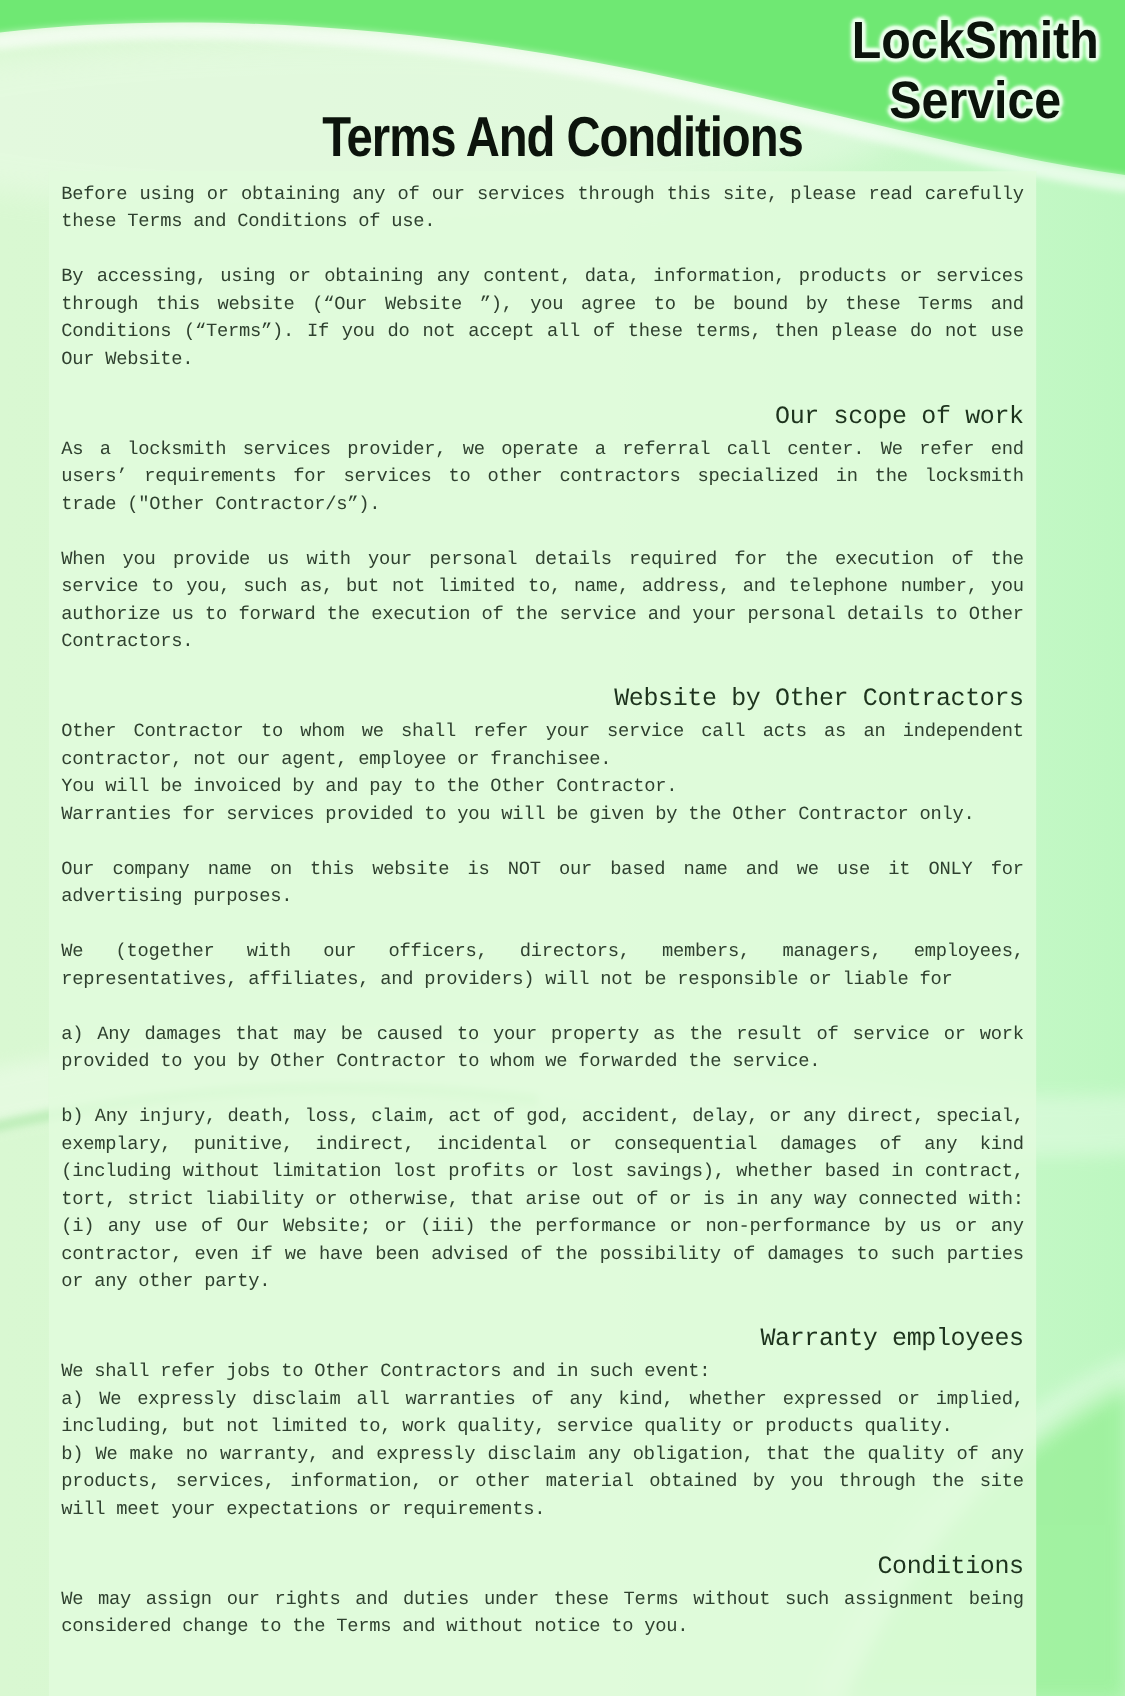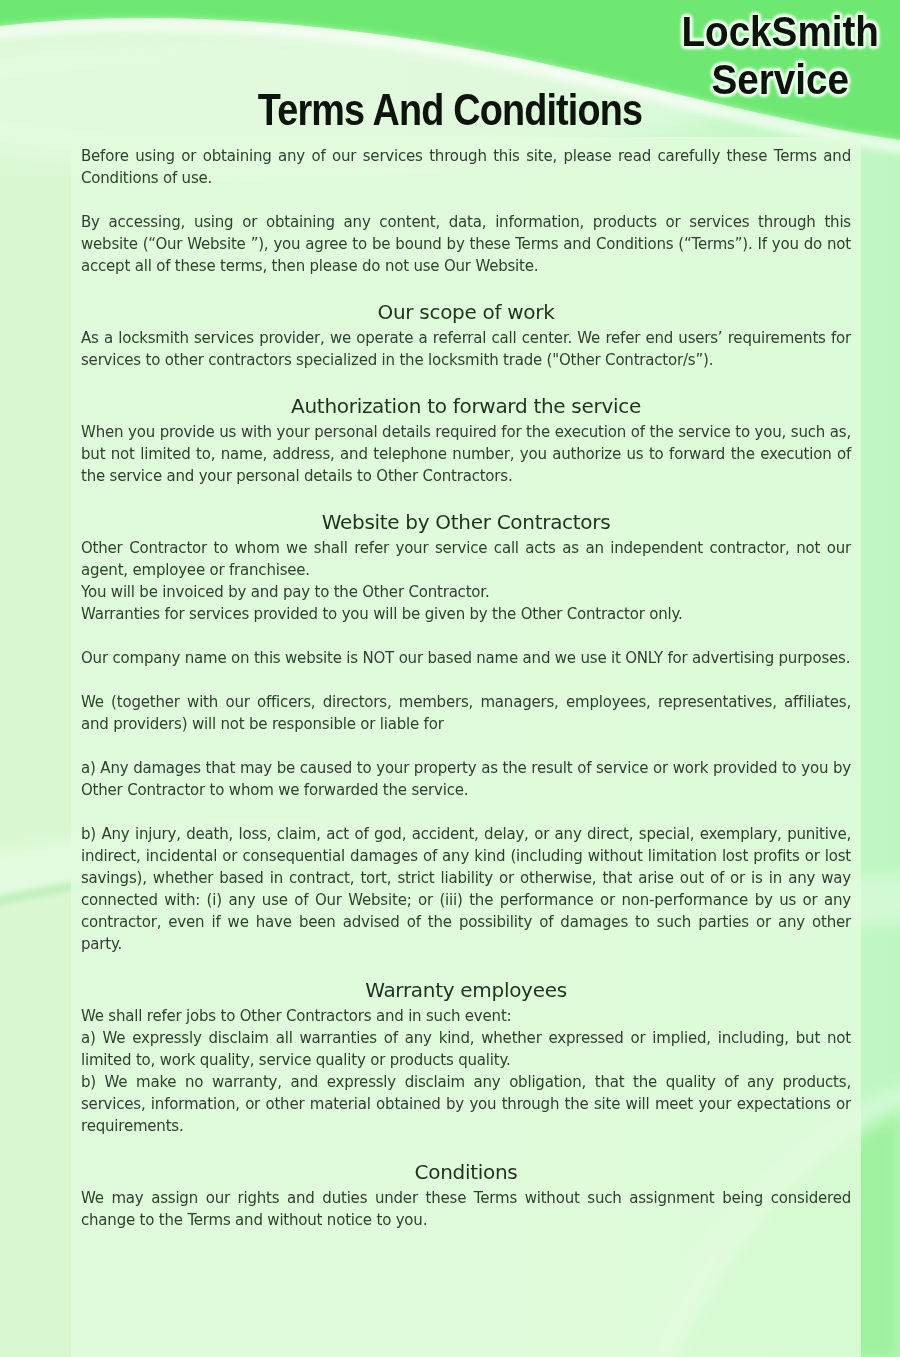--- a/index.html
+++ b/index.html
@@ -39,40 +39,41 @@
     font-family:"Liberation Sans","DejaVu Sans",sans-serif;
     font-weight:bold;
     font-size:45px;line-height:48px;
     color:#0c140c;
     transform:scaleX(0.84);
     transform-origin:50% 50%;
     letter-spacing:-1px;
   }
 
   .panel{
-    position:absolute;left:71px;top:137px;width:790px;height:1220px;
+    position:absolute;left:39px;top:137px;width:790px;height:1220px;
     background:rgba(226,251,221,0.82);
     box-sizing:border-box;
     padding:8px 10px 0 10px;
     color:#2f402f;
     font-size:15px;line-height:22px;
     letter-spacing:-0.2px;
+    font-family:Liberation Mono, monospace;
   }
   .panel p{
     margin:0 0 22px 0;
     text-align:justify;
     white-space:pre-wrap;
   }
   .panel h2{
     margin:0 0 2px 0;
     font-size:20px;line-height:26px;
     font-weight:500;
     letter-spacing:-0.3px;
     color:#1d331d;
-    text-align:center;
+    text-align:right;
   }
 </style>
 </head>
 <body>
 
 <div class="page">
 
   <svg class="bg" viewBox="0 0 900 1357" xmlns="http://www.w3.org/2000/svg" aria-hidden="true">
 
     <ellipse class="blur-lg" cx="290" cy="100" rx="430" ry="70" fill="#ffffff" opacity="0.28"></ellipse>
@@ -93,21 +94,20 @@
     <div>Service</div>
   </div>
 
   <h1 class="page-title">Terms And Conditions</h1>
 
   <main class="panel" id="content">
       <p>Before using or obtaining any of our services through this site, please read carefully these Terms and Conditions of use.</p>
       <p>By accessing, using or obtaining any content, data, information, products or services through this website (“Our Website ”), you agree to be bound by these Terms and Conditions (“Terms”). If you do not accept all of these terms, then please do not use Our Website.</p>
       <h2>Our scope of work</h2>
       <p>As a locksmith services provider, we operate a referral call center. We refer end users’ requirements for services to other contractors specialized in the locksmith trade ("Other Contractor/s”).</p>
-      <h2>Authorization to forward the service</h2>
       <p>When you provide us with your personal details required for the execution of the service to you, such as, but not limited to, name, address, and telephone number, you authorize us to forward the execution of the service and your personal details to Other Contractors.</p>
       <h2>Website by Other Contractors</h2>
       <p>Other Contractor to whom we shall refer your service call acts as an independent contractor, not our agent, employee or franchisee.
 You will be invoiced by and pay to the Other Contractor.
 Warranties for services provided to you will be given by the Other Contractor only.</p>
       <p>Our company name on this website is NOT our based name and we use it ONLY for advertising purposes.</p>
       <p>We (together with our officers, directors, members, managers, employees, representatives, affiliates, and providers) will not be responsible or liable for</p>
       <p>a) Any damages that may be caused to your property as the result of service or work provided to you by Other Contractor to whom we forwarded the service.</p>
       <p>b) Any injury, death, loss, claim, act of god, accident, delay, or any direct, special, exemplary, punitive, indirect, incidental or consequential damages of any kind (including without limitation lost profits or lost savings), whether based in contract, tort, strict liability or otherwise, that arise out of or is in any way connected with: (i) any use of Our Website; or (iii) the performance or non-performance by us or any contractor, even if we have been advised of the possibility of damages to such parties or any other party.</p>
       <h2>Warranty employees</h2>

